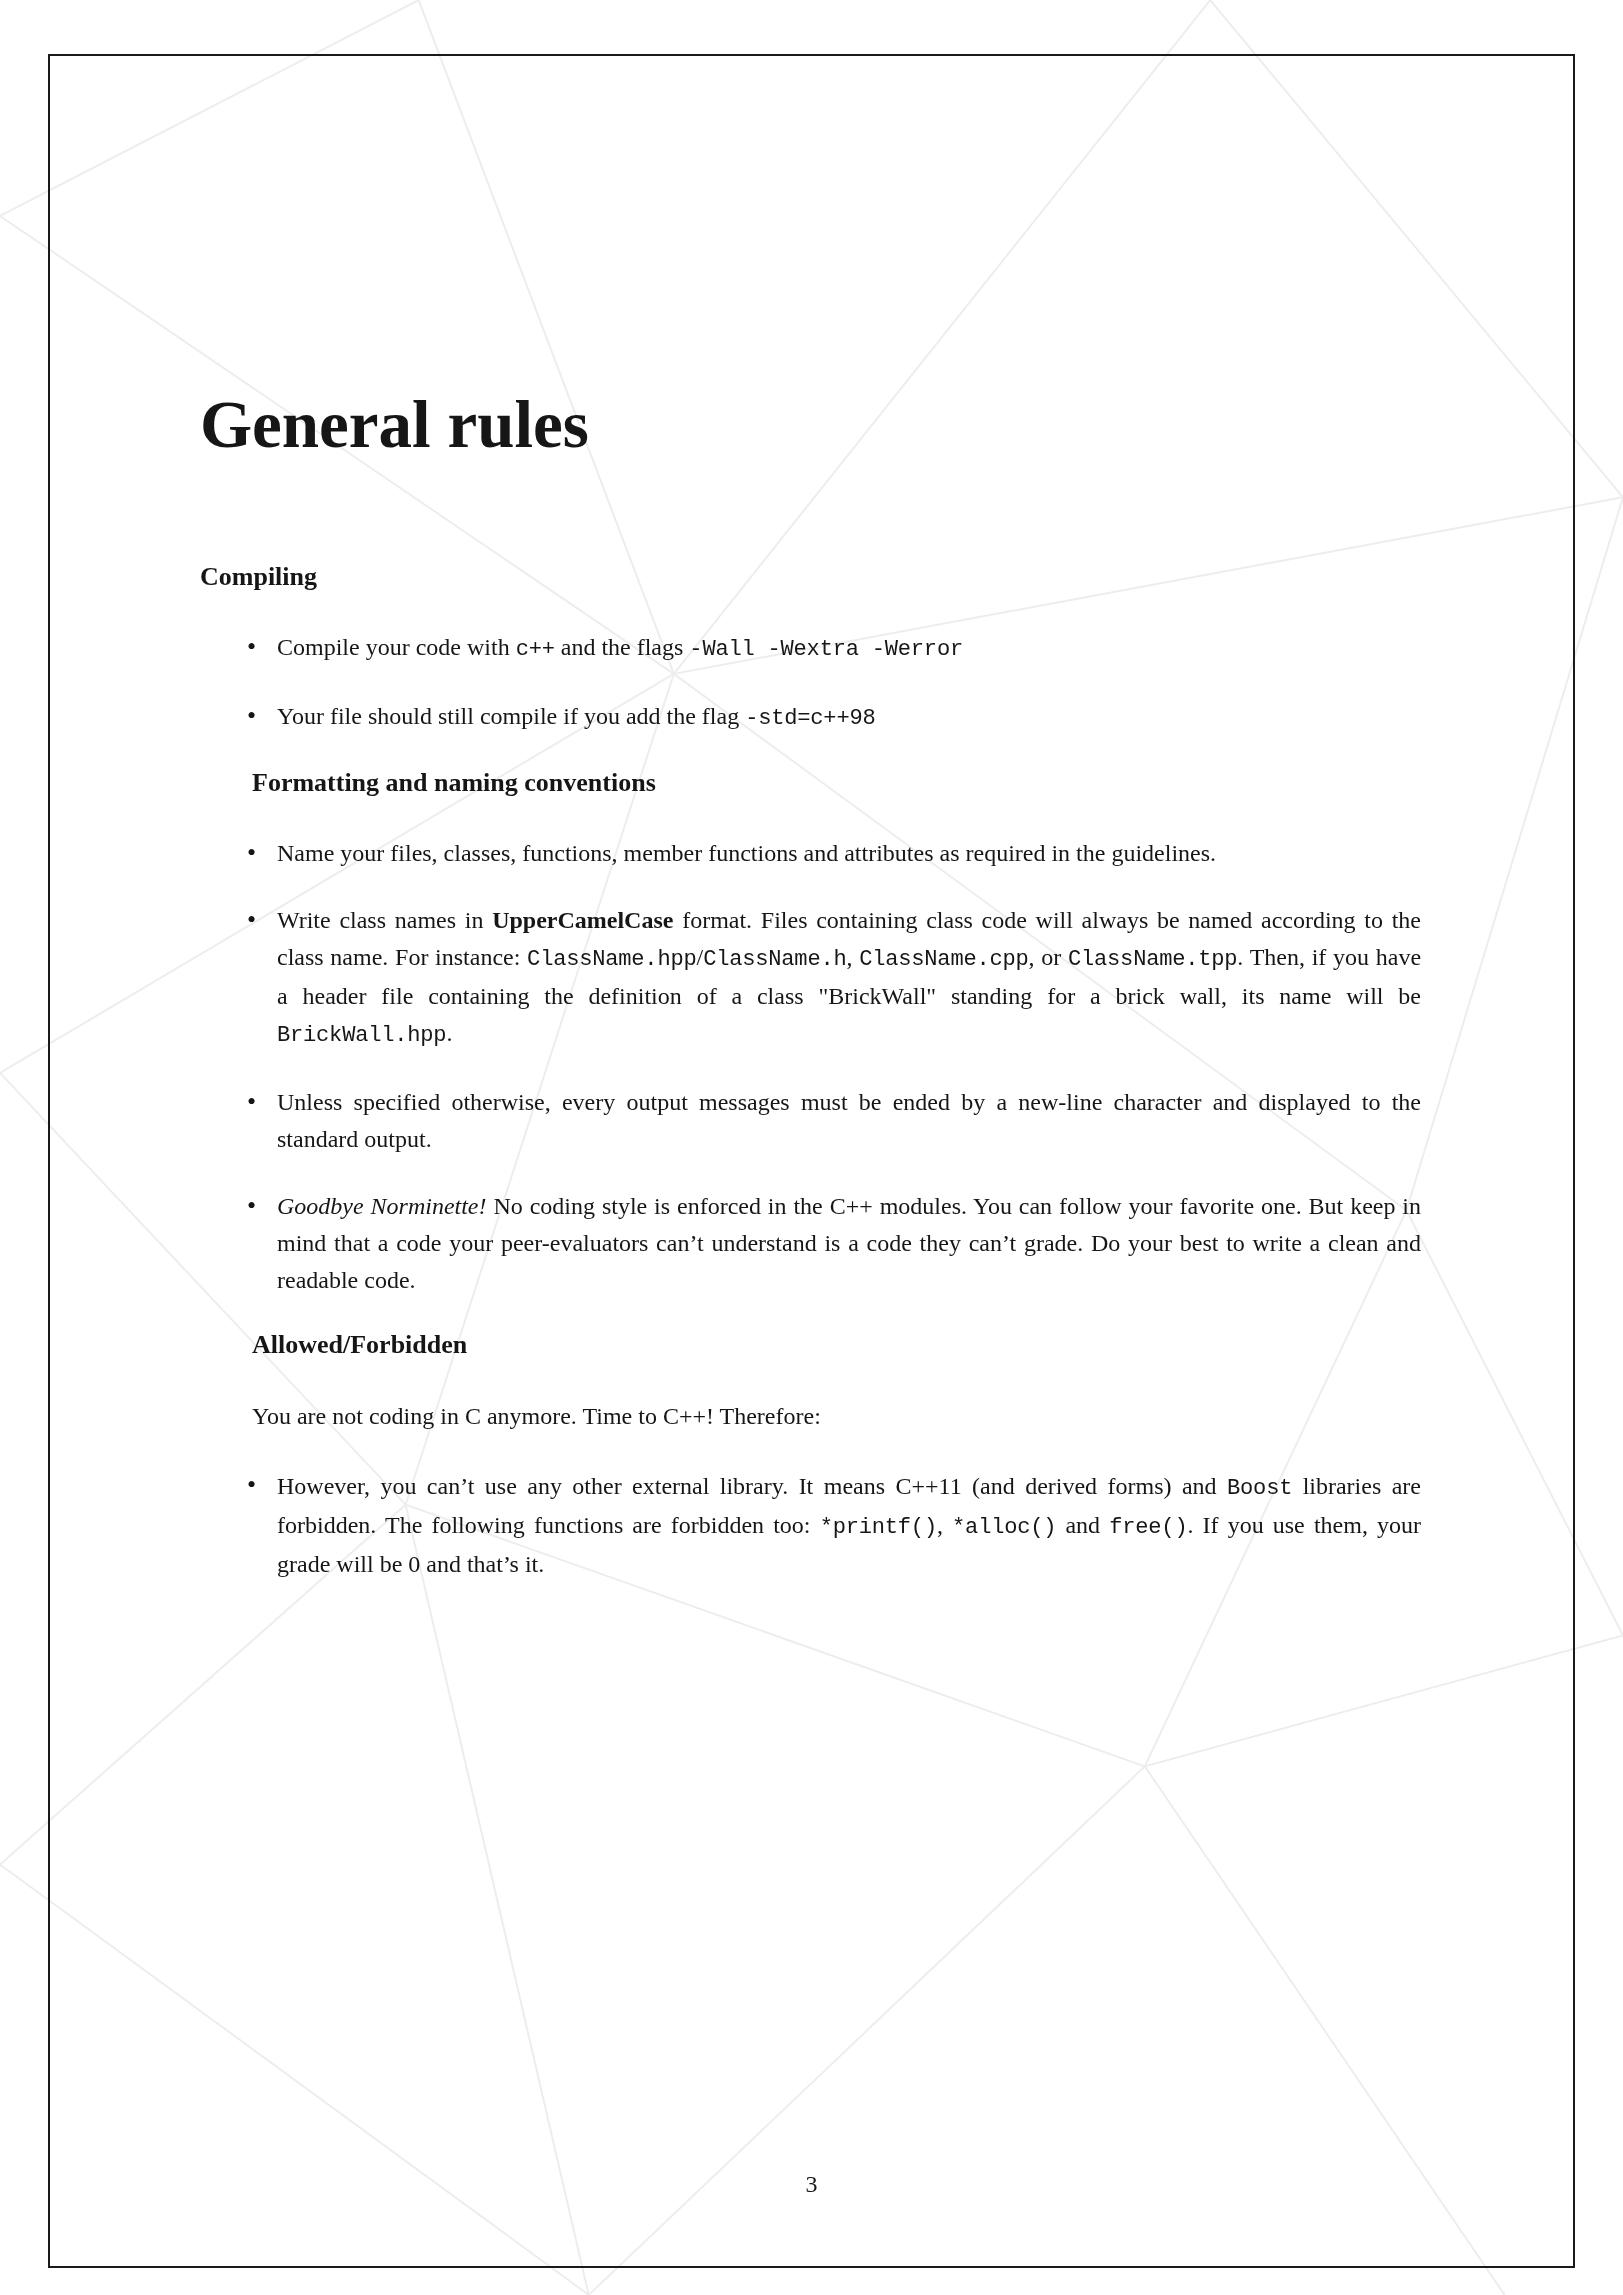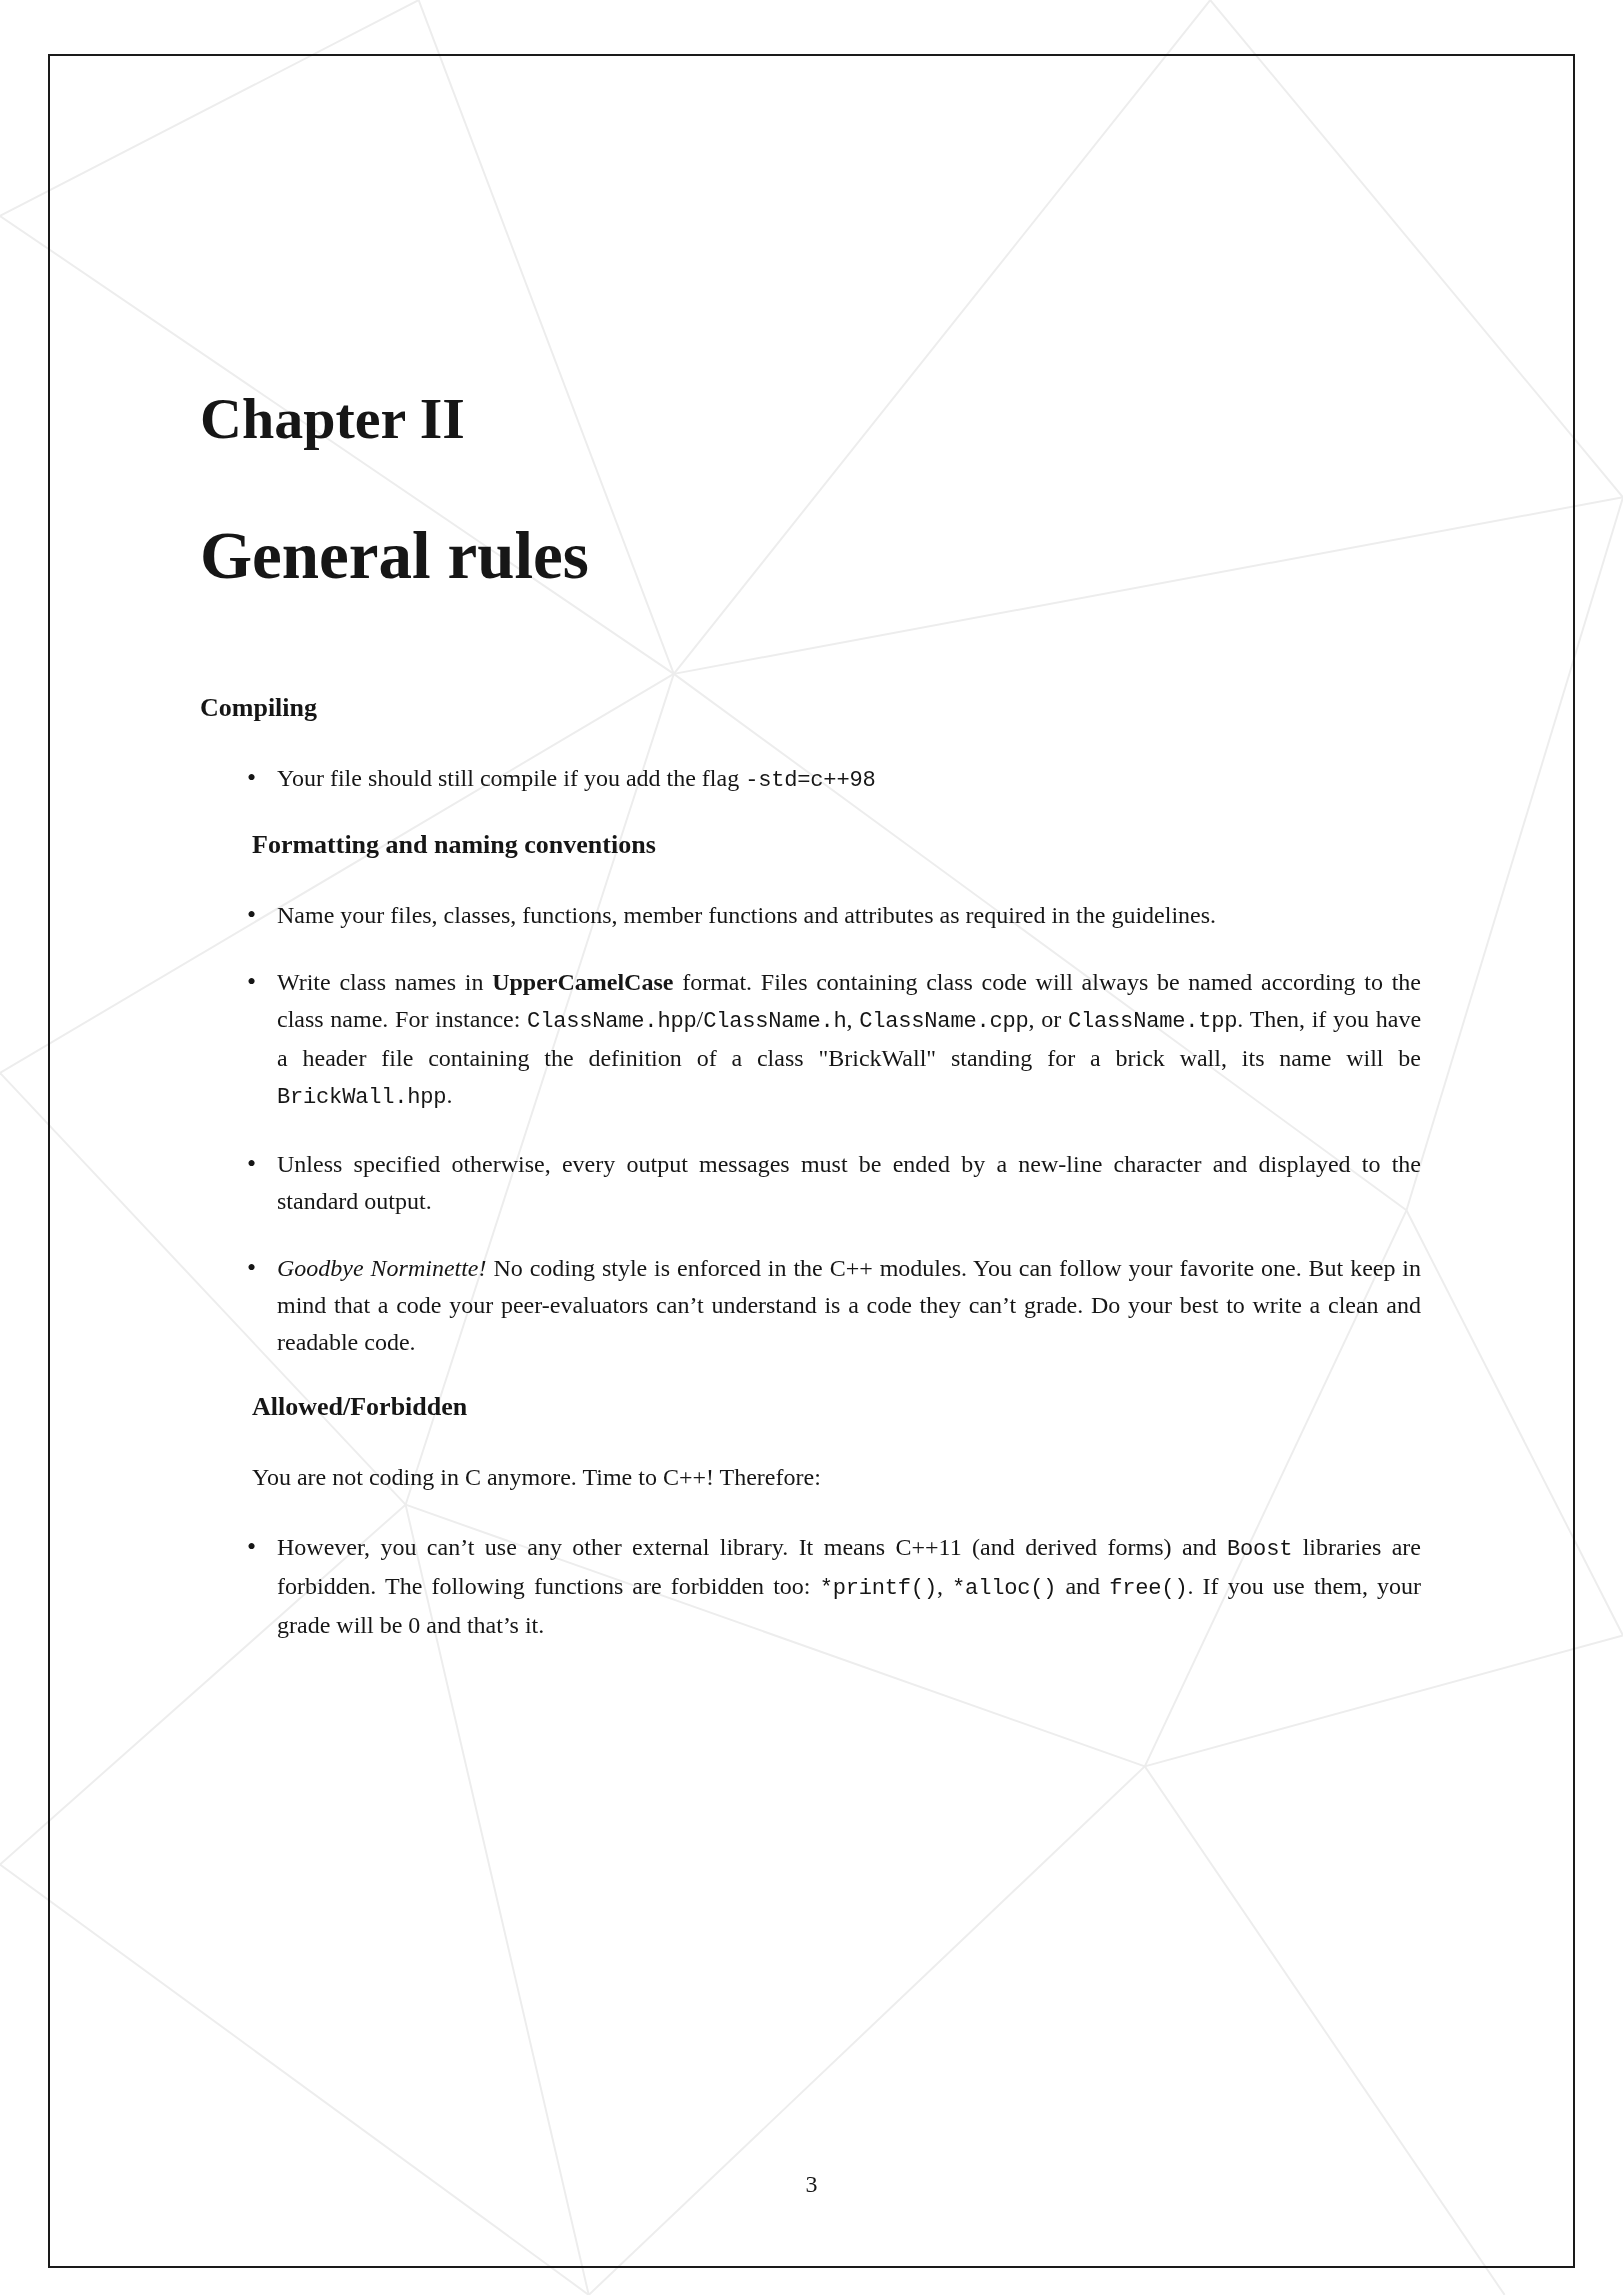--- a/index.html
+++ b/index.html
@@ -122,24 +122,24 @@
       <line x1="900" y1="3508" x2="1750" y2="2700"></line>
       <line x1="1750" y1="2700" x2="2300" y2="3508"></line>
       <line x1="2150" y1="1850" x2="2481" y2="2500"></line>
       <line x1="2481" y1="2500" x2="1750" y2="2700"></line>
     </g>
   </svg>
 
   <div class="frame"></div>
 
   <div class="content">
-    <div class="chapter-label">Chapter II</div>
     <div class="chapter-title">General rules</div>
     <div id="blocks">
         <div class="section-heading"><span class="run-plain">Compiling</span></div>
+        <div class="bullet"><span class="run-plain">Compile your code with </span><span class="run-code">c++</span><span class="run-plain"> and the flags </span><span class="run-code">-Wall -Wextra -Werror</span></div>
         <div class="bullet"><span class="run-plain">Your file should still compile if you add the flag </span><span class="run-code">-std=c++98</span></div>
         <div class="section-heading indent-1"><span class="run-plain">Formatting and naming conventions</span></div>
         <div class="bullet"><span class="run-plain">Name your files, classes, functions, member functions and attributes as required in the guidelines.</span></div>
         <div class="bullet"><span class="run-plain">Write class names in </span><span class="run-bold">UpperCamelCase</span><span class="run-plain"> format. Files containing class code will always be named according to the class name. For instance: </span><span class="run-code">ClassName.hpp</span><span class="run-plain">/</span><span class="run-code">ClassName.h</span><span class="run-plain">, </span><span class="run-code">ClassName.cpp</span><span class="run-plain">, or </span><span class="run-code">ClassName.tpp</span><span class="run-plain">. Then, if you have a header file containing the definition of a class "BrickWall" standing for a brick wall, its name will be </span><span class="run-code">BrickWall.hpp</span><span class="run-plain">.</span></div>
         <div class="bullet"><span class="run-plain">Unless specified otherwise, every output messages must be ended by a new-line character and displayed to the standard output.</span></div>
         <div class="bullet"><span class="run-italic">Goodbye Norminette!</span><span class="run-plain"> No coding style is enforced in the C++ modules. You can follow your favorite one. But keep in mind that a code your peer-evaluators can’t understand is a code they can’t grade. Do your best to write a clean and readable code.</span></div>
         <div class="section-heading indent-1"><span class="run-plain">Allowed/Forbidden</span></div>
         <div class="paragraph indent-1"><span class="run-plain">You are not coding in C anymore. Time to C++! Therefore:</span></div>
         <div class="bullet"><span class="run-plain">However, you can’t use any other external library. It means C++11 (and derived forms) and </span><span class="run-code">Boost</span><span class="run-plain"> libraries are forbidden. The following functions are forbidden too: </span><span class="run-code">*printf()</span><span class="run-plain">, </span><span class="run-code">*alloc()</span><span class="run-plain"> and </span><span class="run-code">free()</span><span class="run-plain">. If you use them, your grade will be 0 and that’s it.</span></div>
       </div>

